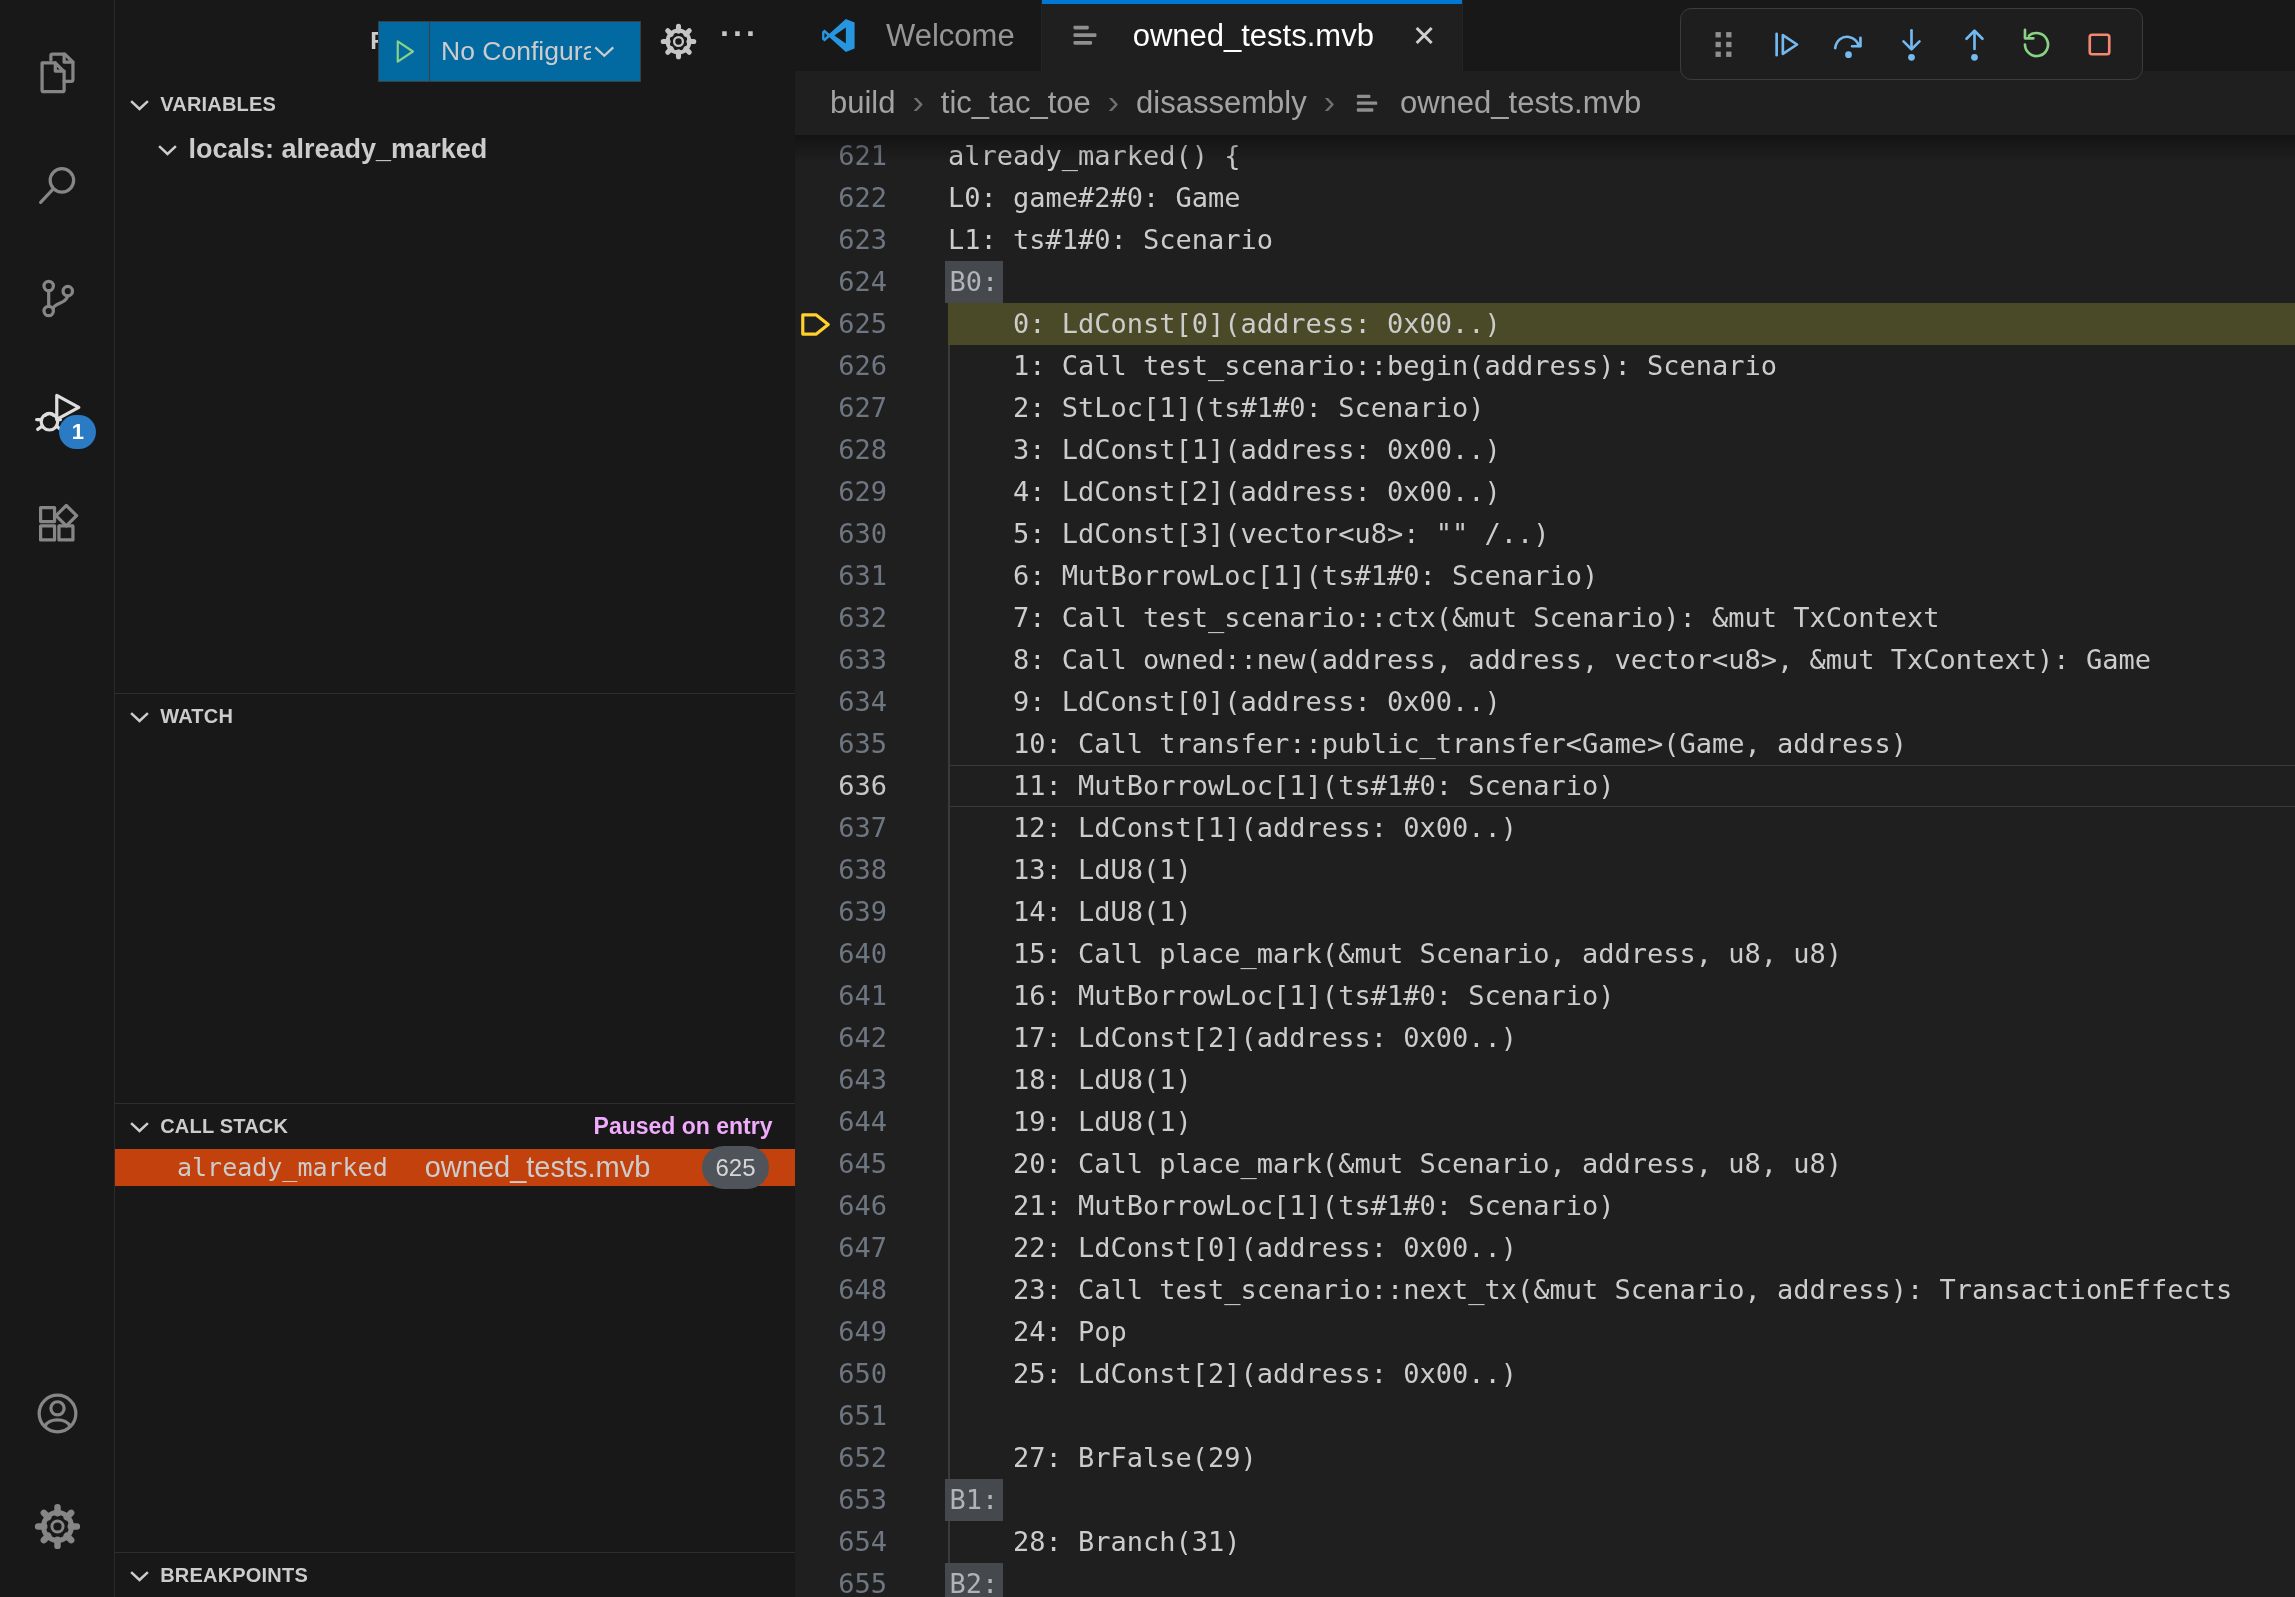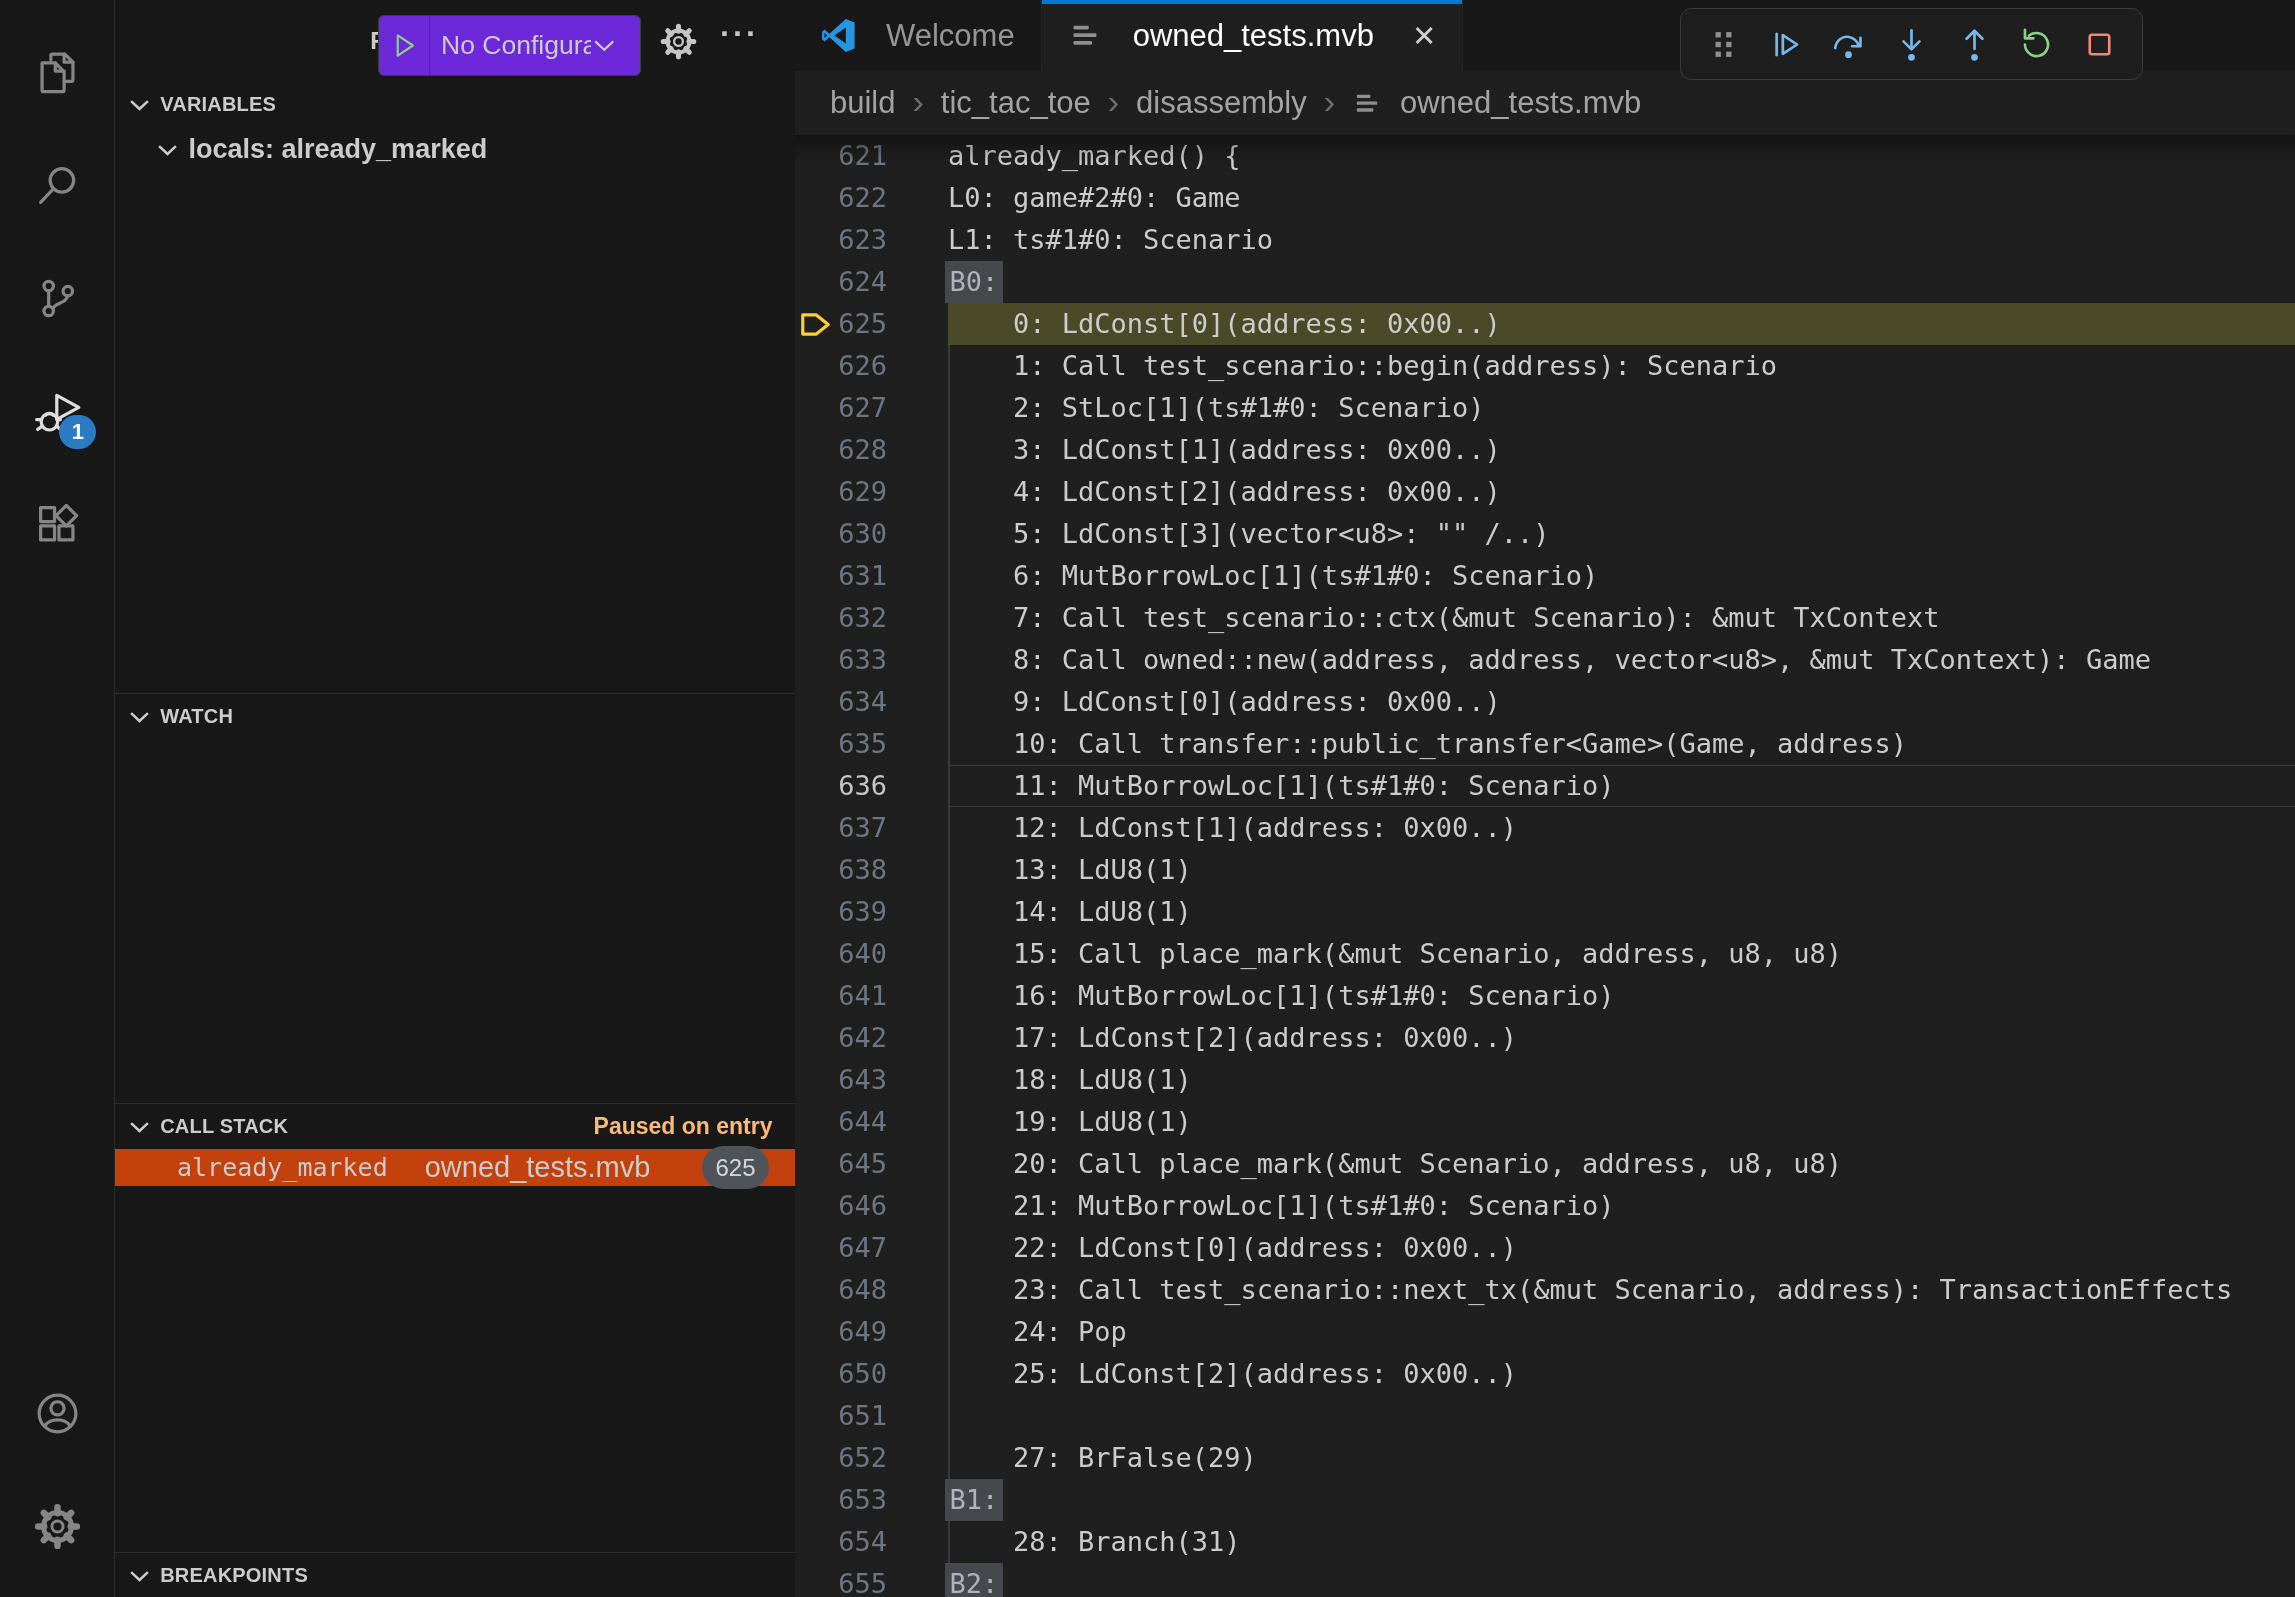--- a/index.html
+++ b/index.html
@@ -17,43 +17,43 @@
   .ab-item.active { color:#dddddd; }
   .ab-item .ic svg { width:47px; height:47px; }
   .ab-badge { position:absolute; right:17.7px; bottom:19.3px; min-width:37px; height:34px; border-radius:17.7px;
               background:#2a7ac4; color:#ffffff; font-size:22px; font-weight:700;
               display:flex; align-items:center; justify-content:center; padding:0 6.4px; }
 
   
   .sidebar { width:680px; flex:0 0 680px; background:#181818; display:flex; flex-direction:column; }
   .sb-title { height:82px; position:relative; display:flex; align-items:center; padding-left:39px;justify-content:center; }
   .sb-title-label { font-size:24px; font-weight:600; color:#cccccc; letter-spacing:0.4px; white-space:nowrap; }
-  .cfg-btn { position:absolute; left:263px; top:15px; width:263px; height:61px; background:#6d28d9;
-             border:0.8px solid #3e3e3e; border-radius:6px; display:flex; align-items:center; cursor:pointer; }
+  .cfg-btn { position:absolute; left:263px; top:21px; width:263px; height:61px; background:#0369a1;
+             border:0.8px solid #3e3e3e; border-radius:0; display:flex; align-items:center; cursor:pointer; }
   .cfg-play { width:50px; display:flex; justify-content:center; color:#89d185; }
   .cfg-play svg { width:27px; height:27px; }
   .cfg-div { width:0.8px; height:60px; background:#3e3e3e; }
   .cfg-text { margin-left:11.3px; font-size:26.5px; color:#cccccc; white-space:nowrap; overflow:hidden; width:150px; }
   .cfg-chev { color:#cccccc; margin-left:1.6px; }
   .cfg-chev svg { width:22.5px; height:14.5px; }
   .sb-gear { position:absolute; left:545px; top:22.5px; color:#c5c5c5; cursor:pointer; }
   .sb-gear svg { width:37px; height:37px; }
   .sb-more { position:absolute; left:605px; top:14.5px; color:#c5c5c5; font-size:32px; font-weight:700;
              letter-spacing:2.4px; cursor:pointer; }
   .sec { position:relative; overflow:hidden; }
   .sec-head { height:45px; display:flex; align-items:center; padding:0 22.5px 0 13.7px; gap:10.5px; cursor:pointer; }
   .chev { color:#cccccc; flex:0 0 auto; }
   .chev svg { width:21px; height:13.7px; }
   .sec-label { font-size:20px; font-weight:700; color:#cccccc; letter-spacing:0.2px; white-space:nowrap; }
   .sec-variables { height:611px; }
   .row-locals { height:45px; display:flex; align-items:center; padding-left:42px; gap:10.5px; cursor:pointer; }
   .locals-label { font-size:27px; font-weight:700; color:#cccccc; white-space:nowrap; }
   .sec-watch { height:410px; border-top:0.8px solid #2e2e2e; }
   .sec-callstack { height:449px; border-top:0.8px solid #2e2e2e; }
-  .cs-status { margin-left:auto; font-size:23px; font-weight:700; color:#fdba74; white-space:nowrap; }
+  .cs-status { margin-left:auto; font-size:23px; font-weight:700; color:#f0abfc; white-space:nowrap; }
   .cs-frame { height:37px; background:#c2410c; display:flex; align-items:center;
               padding-left:62px; padding-right:26.5px; cursor:pointer; }
   .cs-name { font-family:"DejaVu Sans Mono", monospace; font-size:25px; color:#cccccc; white-space:nowrap; }
   .cs-file { font-size:29px; color:#cccccc; margin-left:37px; white-space:nowrap; }
   .cs-badge { margin-left:auto; background:#4f545b; color:#d6d6d6; font-size:24px; height:43px; min-width:66px;
               border-radius:22px; display:flex; align-items:center; justify-content:center; padding:0 13px; }
   .sec-breakpoints { flex:1; border-top:0.8px solid #2e2e2e; }
 
   
   .editor { flex:1; display:flex; flex-direction:column; background:#1f1f1f; position:relative; min-width:0; }

